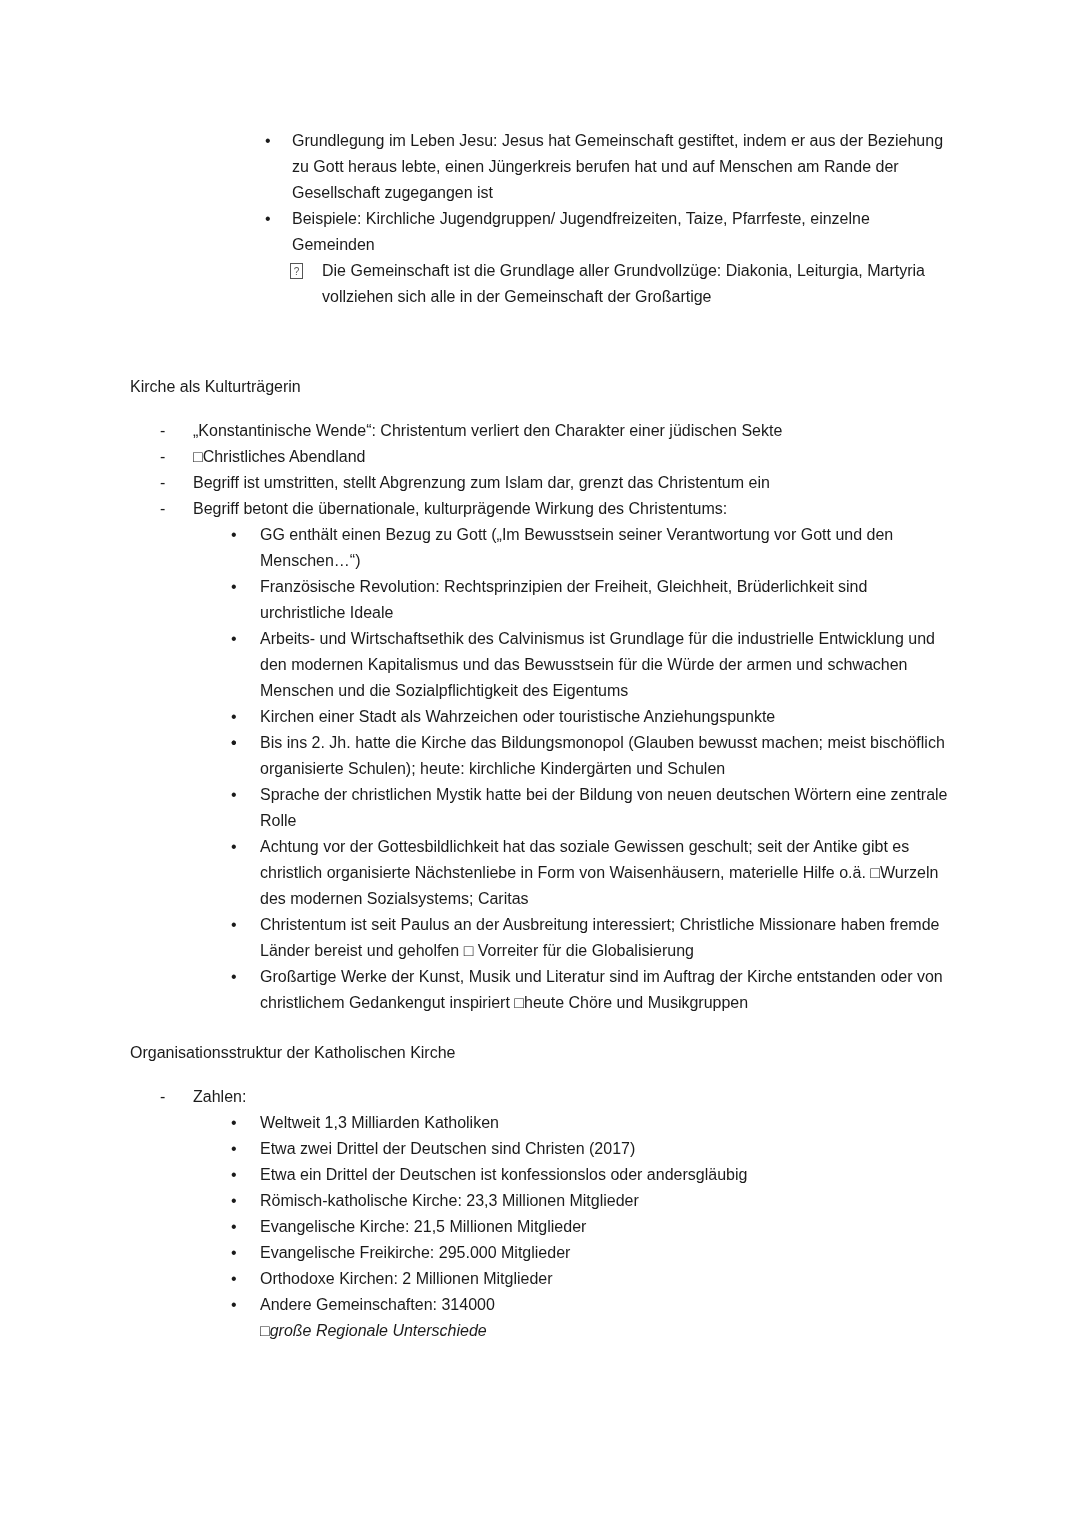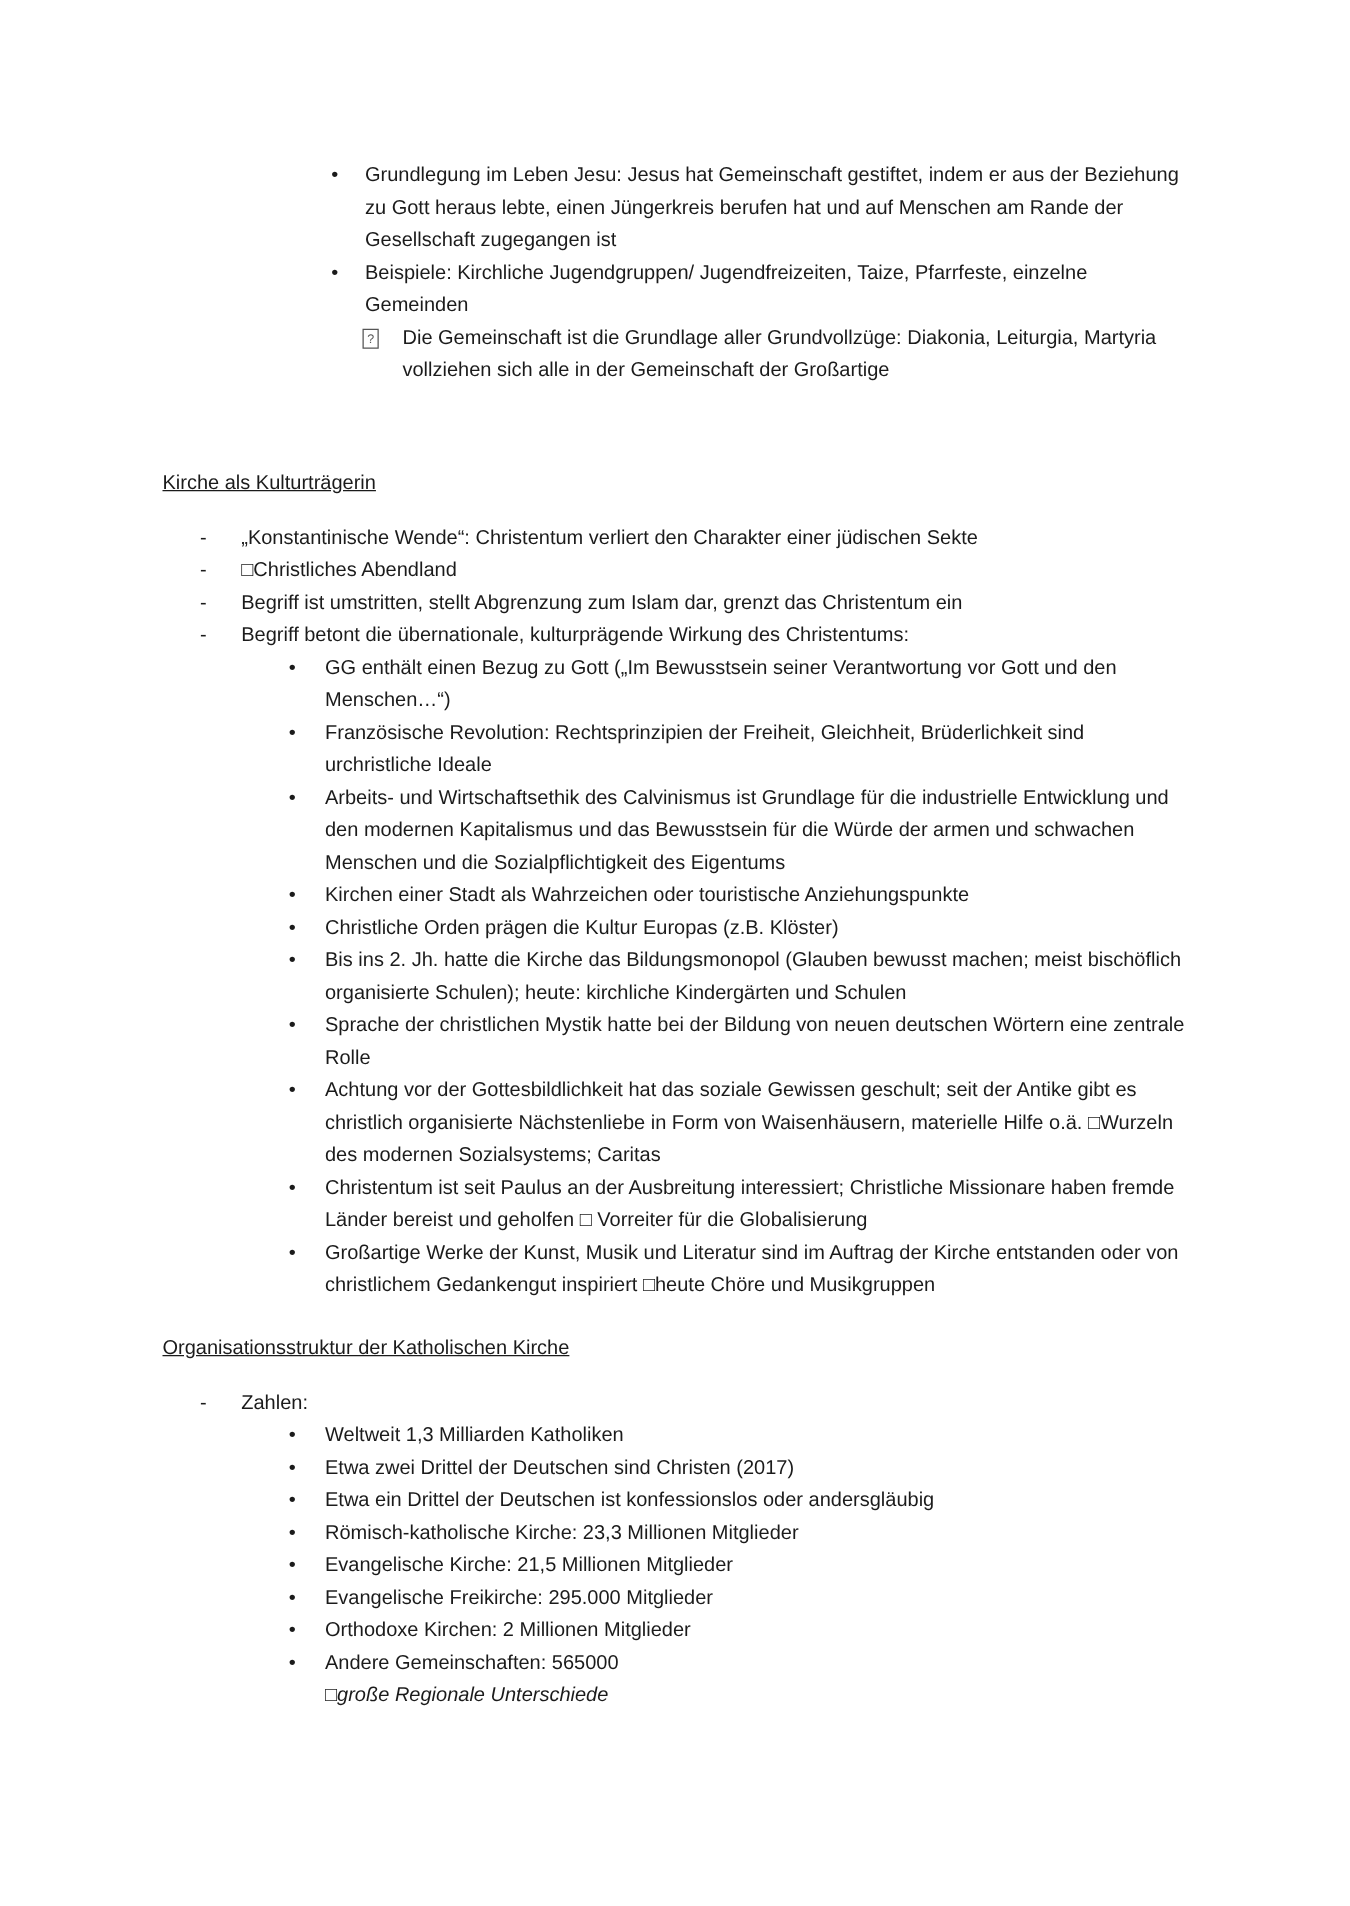--- a/index.html
+++ b/index.html
@@ -27,21 +27,20 @@
     font-size: 16px;
     line-height: 26px;
     color: #1b1b1b;
   }
   .block { position: relative; }
   .block > .marker {
     position: absolute;
     top: 0;
   }
   .heading {
-    text-decoration: underline;
     margin-top: 24px;
     margin-bottom: 18px;
   }
   .dash  { padding-left: 63px; }
   .dash > .marker { left: 30px; }
   .note1 { padding-left: 63px; }
   .bullet1 { padding-left: 130px; }
   .bullet1 > .marker { left: 101px; }
   .bullet2 { padding-left: 162px; }
   .bullet2 > .marker { left: 135px; }
@@ -74,31 +73,31 @@
       <div class="block heading"><span class="text">Kirche als Kulturträgerin</span></div>
       <div class="block dash"><span class="marker">-</span><span class="text">„Konstantinische Wende“: Christentum verliert den Charakter einer jüdischen Sekte</span></div>
       <div class="block dash"><span class="marker">-</span></div>
       <div class="block note1"><span class="text">□Christliches Abendland</span></div>
       <div class="block dash"><span class="marker">-</span><span class="text">Begriff ist umstritten, stellt Abgrenzung zum Islam dar, grenzt das Christentum ein</span></div>
       <div class="block dash"><span class="marker">-</span><span class="text">Begriff betont die übernationale, kulturprägende Wirkung des Christentums:</span></div>
       <div class="block bullet1"><span class="marker">•</span><span class="text">GG enthält einen Bezug zu Gott („Im Bewusstsein seiner Verantwortung vor Gott und den Menschen…“)</span></div>
       <div class="block bullet1"><span class="marker">•</span><span class="text">Französische Revolution: Rechtsprinzipien der Freiheit, Gleichheit, Brüderlichkeit sind urchristliche Ideale</span></div>
       <div class="block bullet1"><span class="marker">•</span><span class="text">Arbeits- und Wirtschaftsethik des Calvinismus ist Grundlage für die industrielle Entwicklung und den modernen Kapitalismus und das Bewusstsein für die Würde der armen und schwachen Menschen und die Sozialpflichtigkeit des Eigentums</span></div>
       <div class="block bullet1"><span class="marker">•</span><span class="text">Kirchen einer Stadt als Wahrzeichen oder touristische Anziehungspunkte</span></div>
-      <div class="block bullet1"><span class="marker">•</span><span class="text">Christliche Orden prägen die Kultur Europas (z.B. Klöster)</span></div>
+      <div class="block bullet1"><span class="marker">•</span></div>
       <div class="block bullet1"><span class="marker">•</span><span class="text">Bis ins 2. Jh. hatte die Kirche das Bildungsmonopol (Glauben bewusst machen; meist bischöflich organisierte Schulen); heute: kirchliche Kindergärten und Schulen</span></div>
       <div class="block bullet1"><span class="marker">•</span><span class="text">Sprache der christlichen Mystik hatte bei der Bildung von neuen deutschen Wörtern eine zentrale Rolle</span></div>
       <div class="block bullet1"><span class="marker">•</span><span class="text">Achtung vor der Gottesbildlichkeit hat das soziale Gewissen geschult; seit der Antike gibt es christlich organisierte Nächstenliebe in Form von Waisenhäusern, materielle Hilfe o.ä. □Wurzeln des modernen Sozialsystems; Caritas</span></div>
       <div class="block bullet1"><span class="marker">•</span><span class="text">Christentum ist seit Paulus an der Ausbreitung interessiert; Christliche Missionare haben fremde Länder bereist und geholfen □ Vorreiter für die Globalisierung</span></div>
       <div class="block bullet1"><span class="marker">•</span><span class="text">Großartige Werke der Kunst, Musik und Literatur sind im Auftrag der Kirche entstanden oder von christlichem Gedankengut inspiriert □heute Chöre und Musikgruppen</span></div>
       <div class="block heading"><span class="text">Organisationsstruktur der Katholischen Kirche</span></div>
       <div class="block dash"><span class="marker">-</span><span class="text">Zahlen:</span></div>
       <div class="block bullet1"><span class="marker">•</span><span class="text">Weltweit 1,3 Milliarden Katholiken</span></div>
       <div class="block bullet1"><span class="marker">•</span><span class="text">Etwa zwei Drittel der Deutschen sind Christen (2017)</span></div>
       <div class="block bullet1"><span class="marker">•</span><span class="text">Etwa ein Drittel der Deutschen ist konfessionslos oder andersgläubig</span></div>
       <div class="block bullet1"><span class="marker">•</span><span class="text">Römisch-katholische Kirche: 23,3 Millionen Mitglieder</span></div>
       <div class="block bullet1"><span class="marker">•</span><span class="text">Evangelische Kirche: 21,5 Millionen Mitglieder</span></div>
       <div class="block bullet1"><span class="marker">•</span><span class="text">Evangelische Freikirche: 295.000 Mitglieder</span></div>
       <div class="block bullet1"><span class="marker">•</span><span class="text">Orthodoxe Kirchen: 2 Millionen Mitglieder</span></div>
-      <div class="block bullet1"><span class="marker">•</span><span class="text">Andere Gemeinschaften: 565000</span></div>
+      <div class="block bullet1"><span class="marker">•</span><span class="text">Andere Gemeinschaften: 314000</span></div>
       <div class="block note2"><span class="text">□große Regionale Unterschiede</span></div>
     </div>
 </div>
 
 </body></html>

